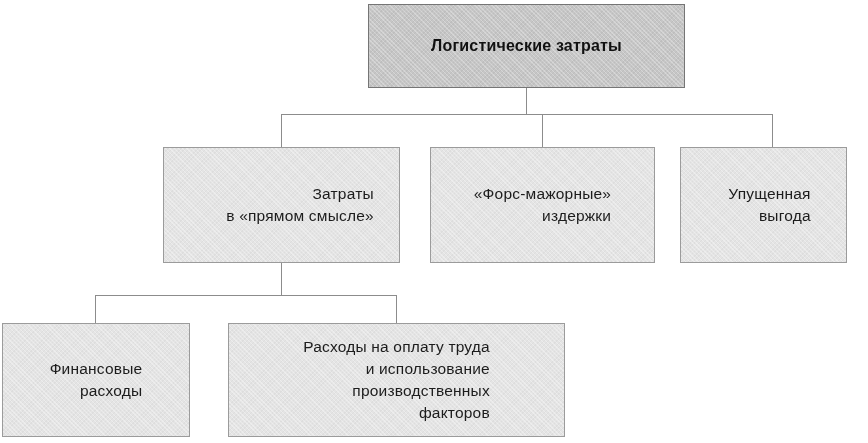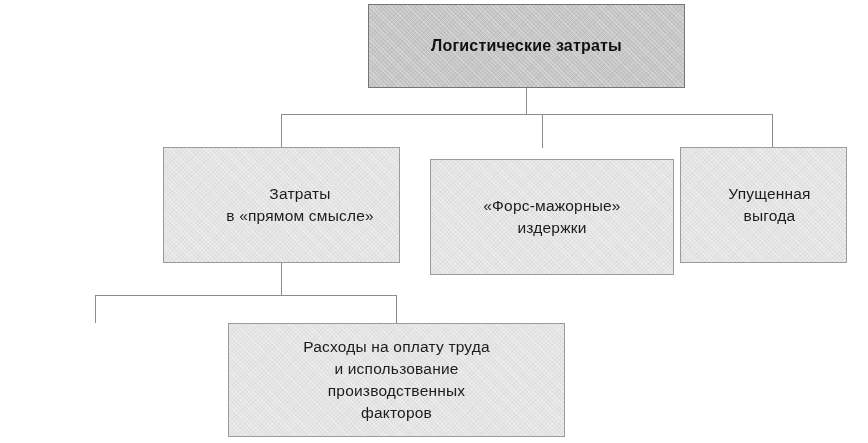--- a/index.html
+++ b/index.html
@@ -14,21 +14,21 @@
     height: 443px;
     background: #ffffff;
     overflow: hidden;
   }
   .node {
     position: absolute;
     box-sizing: border-box;
     display: flex;
     align-items: center;
     justify-content: center;
-    text-align: center;
+    text-align: right;
     white-space: pre-line;
     color: #1c1c1c;
     line-height: 22px;
     font-size: 15.5px;
     letter-spacing: 0.2px;
   }
   .node-root {
     background-color: #c6c6c6;
     background-image:
       repeating-linear-gradient(45deg, rgba(255,255,255,0.28) 0 1px, transparent 1px 3px),
@@ -66,25 +66,27 @@
   <div class="connector v" style="left:281px; top:263px; height:32px;"></div>
   <div class="connector h" style="left:95px; top:295px; width:302px;"></div>
   <div class="connector v" style="left:95px; top:295px; height:28px;"></div>
   <div class="connector v" style="left:396px; top:295px; height:28px;"></div>
 
   <div class="node node-root" style="left:368px; top:4px; width:317px; height:84px;">Логистические затраты</div>
 
   <div class="node node-child" style="left:163px; top:147px; width:237px; height:116px;padding-left:37px;">Затраты
 в «прямом смысле»</div>
 
-  <div class="node node-child" style="left:430px; top:147px; width:244px; height:116px;margin-top:12px;">«Форс-мажорные»
+  <div class="node node-child" style="left:430px; top:147px; width:225px; height:116px;">«Форс-мажорные»
 издержки</div>
 
   <div class="node node-child" style="left:680px; top:147px; width:167px; height:116px;padding-left:12px;">Упущенная
 выгода</div>
 
+  <div class="node node-child" style="left:2px; top:323px; width:188px; height:114px;">Финансовые
+расходы</div>
 
   <div class="node node-child" style="left:228px; top:323px; width:337px; height:114px;">Расходы на оплату труда
 и использование
 производственных
 факторов</div>
 
 </div>
 
 </body></html>

